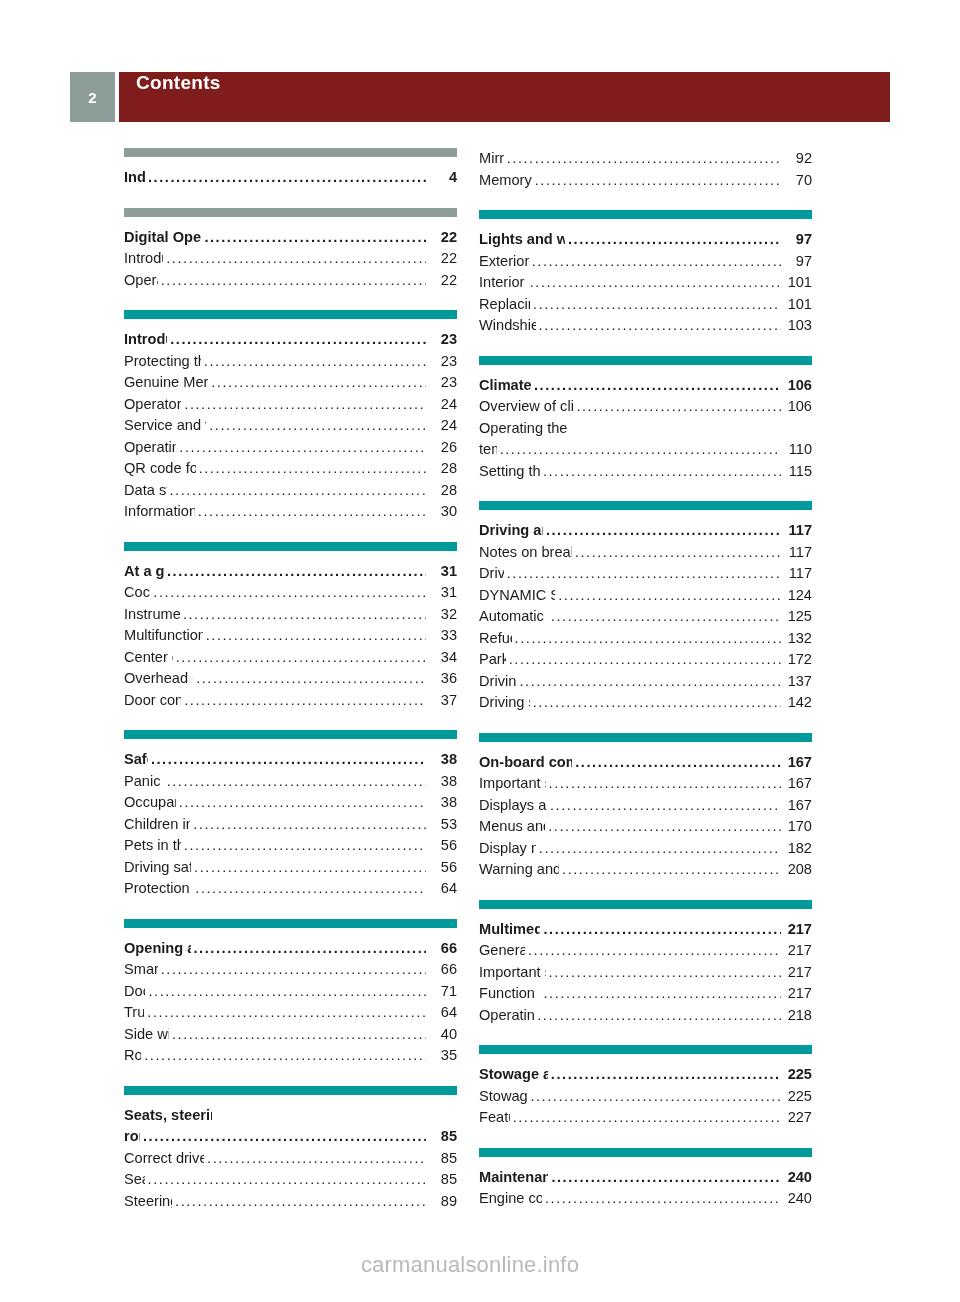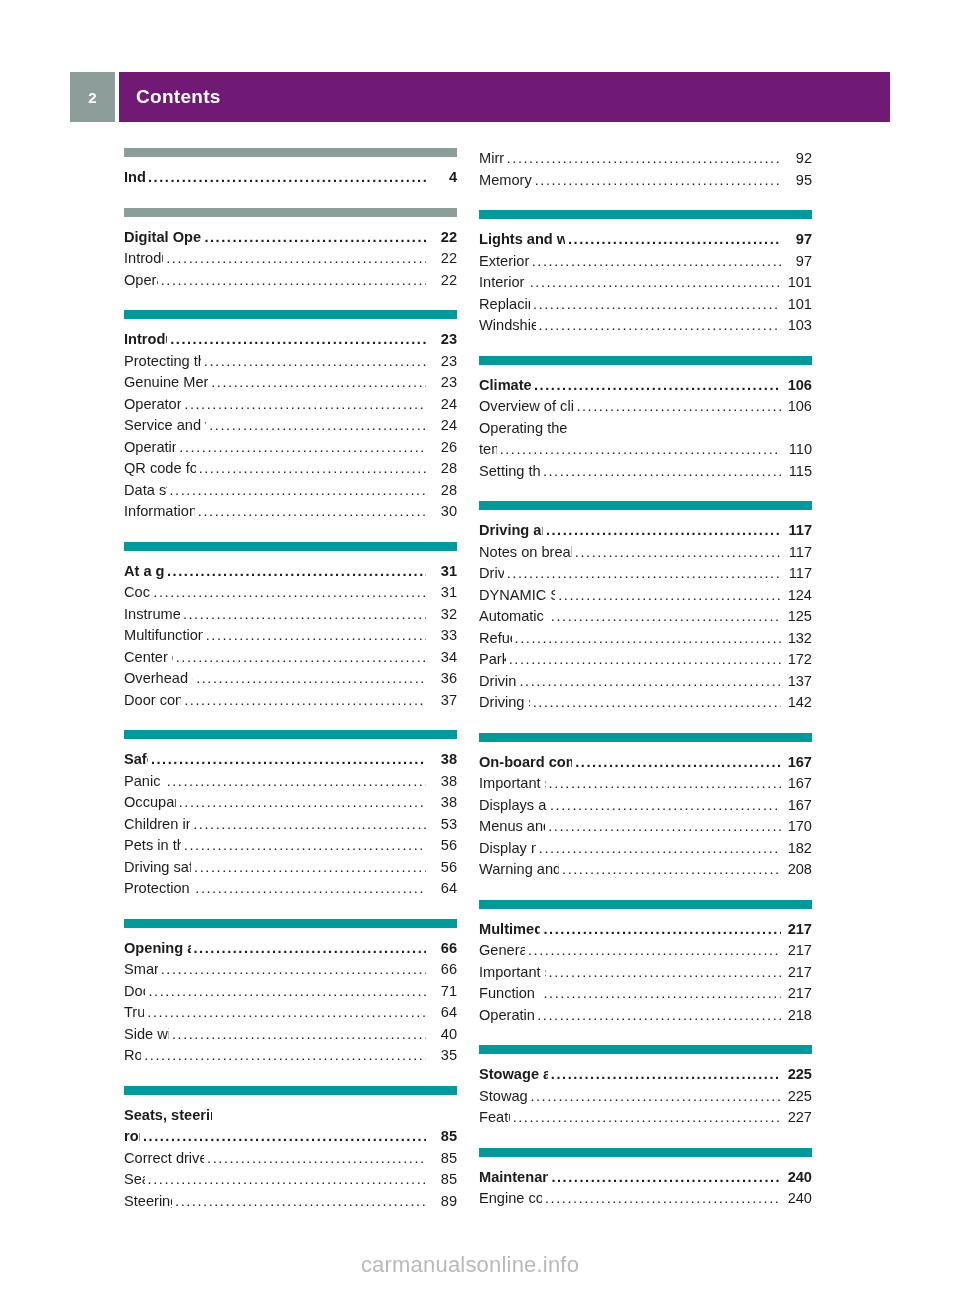--- a/index.html
+++ b/index.html
@@ -37,23 +37,23 @@
     font-size: 15px;
     font-weight: bold;
     letter-spacing: .2px;
   }
   .hdr-gap {
     width: 4px;
     background: #ffffff;
   }
   .hdr-title-wrap {
     flex: 1 1 auto;
-    background: #701a75;
+    background: #7f1d1d;
     display: flex;
-    align-items: center;
+    align-items: flex-start;
     padding-left: 17px;
   }
   .hdr-title {
     color: #ffffff;
     font-size: 19px;
     font-weight: bold;
     letter-spacing: .3px;
   }
 
   
@@ -368,21 +368,21 @@
   <div class="col col-right" id="col-right">
       <div class="toc-group">
         <div class="entry">
           <span class="label">Mirrors</span>
           <span class="leader">..........................................................................................</span>
           <span class="pagenum">92</span>
         </div>
         <div class="entry">
           <span class="label">Memory function</span>
           <span class="leader">..........................................................................................</span>
-          <span class="pagenum">95</span>
+          <span class="pagenum">70</span>
         </div>
       </div>
       <div class="group-gap"></div>
       <div class="toc-group">
         <div class="rule rule-teal"></div>
         <div class="entry head">
           <span class="label">Lights and windshield wipers</span>
           <span class="leader">..........................................................................................</span>
           <span class="pagenum">97</span>
         </div>

